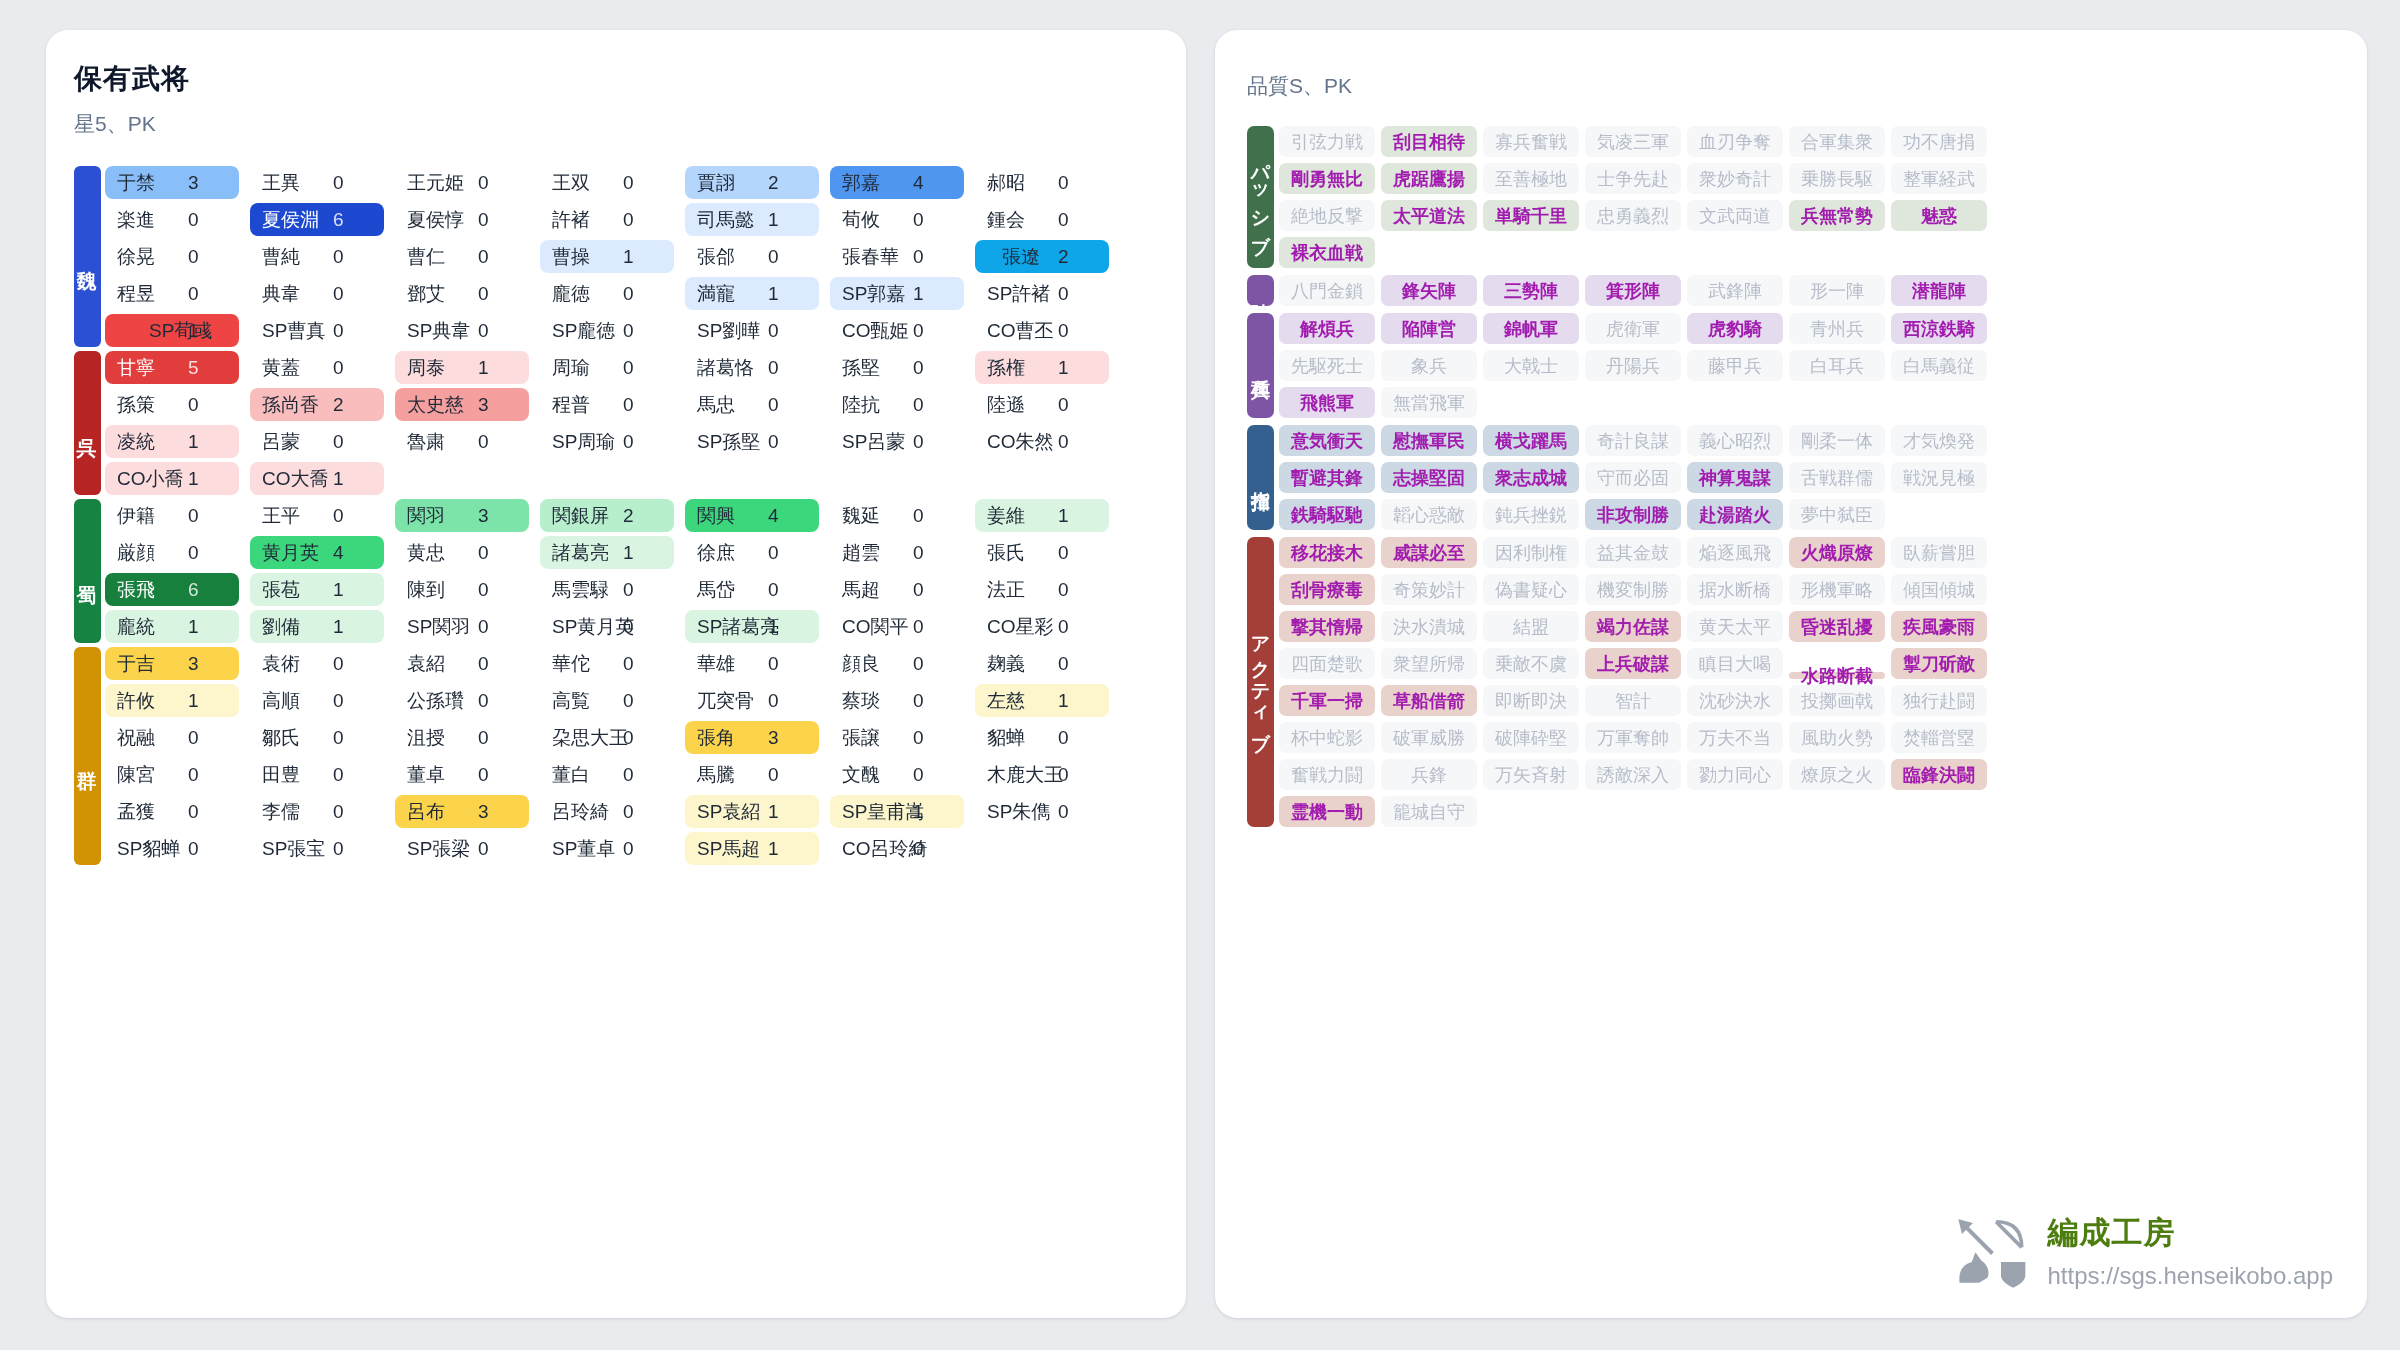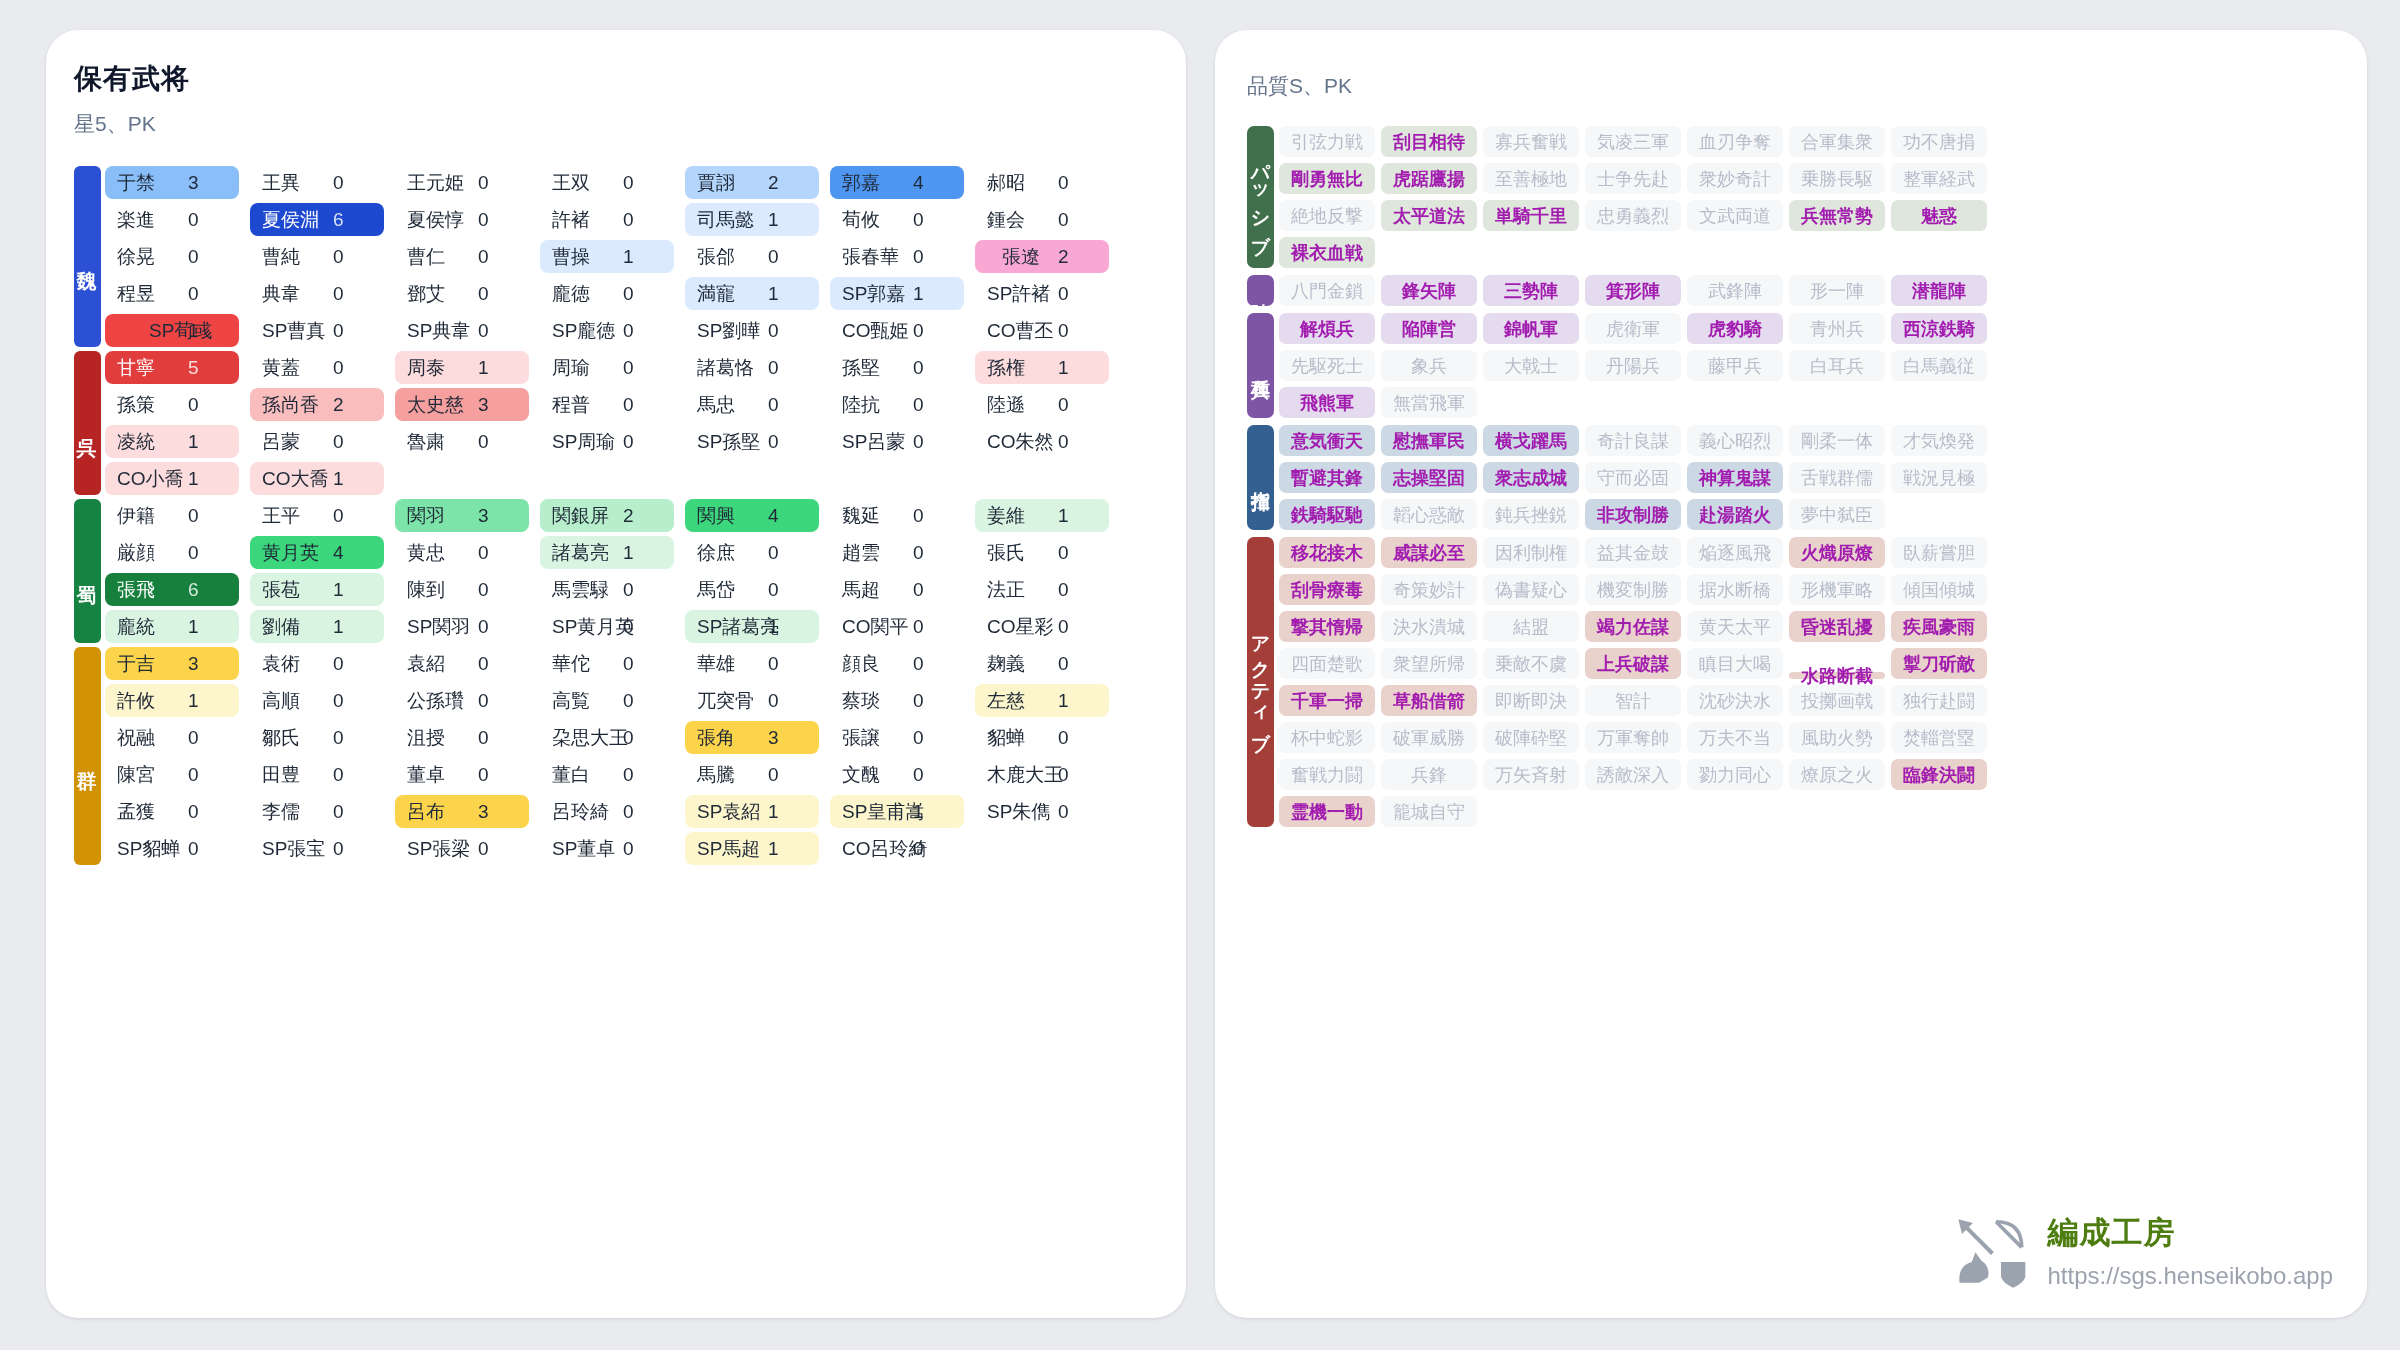--- a/index.html
+++ b/index.html
@@ -1,18 +1,18 @@
 <!DOCTYPE html>
 <html><head>
 <meta charset="utf-8">
 <style>
   html,body{margin:0;padding:0;}
   body{width:2400px;height:1350px;background:#e9ebef;font-family:"Liberation Sans","DejaVu Sans",sans-serif;overflow:hidden;}
   .page{position:relative;width:2400px;height:1350px;}
-  .card{position:absolute;top:30px;height:1288px;background:#ffffff;border-radius:32px;
+  .card{position:absolute;top:30px;height:1288px;background:#ffffff;border-radius:22px;
         box-shadow:0 1px 4px rgba(15,23,42,.07),0 1px 2px rgba(15,23,42,.05);box-sizing:border-box;}
   .card.left{left:46px;width:1140px;padding:30px 28px;}
   .card.right{left:1215px;width:1152px;padding:30px 32px;}
   .panel-title{font-size:28px;font-weight:700;color:#0f172a;letter-spacing:1px;}
   .panel-sub{margin-top:12px;font-size:21px;color:#64748b;}
 
   
   .gtable{margin-top:28px;}
   .group{display:flex;gap:4px;margin-bottom:4px;align-items:stretch;}
   .flabel{width:27px;border-radius:6px;color:#fff;font-size:20px;font-weight:600;
@@ -128,21 +128,21 @@
               <span class="cnt">1</span>
             </div>
             <div class="gcell">
               <span>張郃</span>
               <span class="cnt">0</span>
             </div>
             <div class="gcell">
               <span>張春華</span>
               <span class="cnt">0</span>
             </div>
-            <div class="gcell" style="background: #f9a8d4; padding-left: 27px;">
+            <div class="gcell" style="background: #0ea5e9; padding-left: 27px;">
               <span>張遼</span>
               <span class="cnt">2</span>
             </div>
             <div class="gcell">
               <span>程昱</span>
               <span class="cnt">0</span>
             </div>
             <div class="gcell">
               <span>典韋</span>
               <span class="cnt">0</span>

